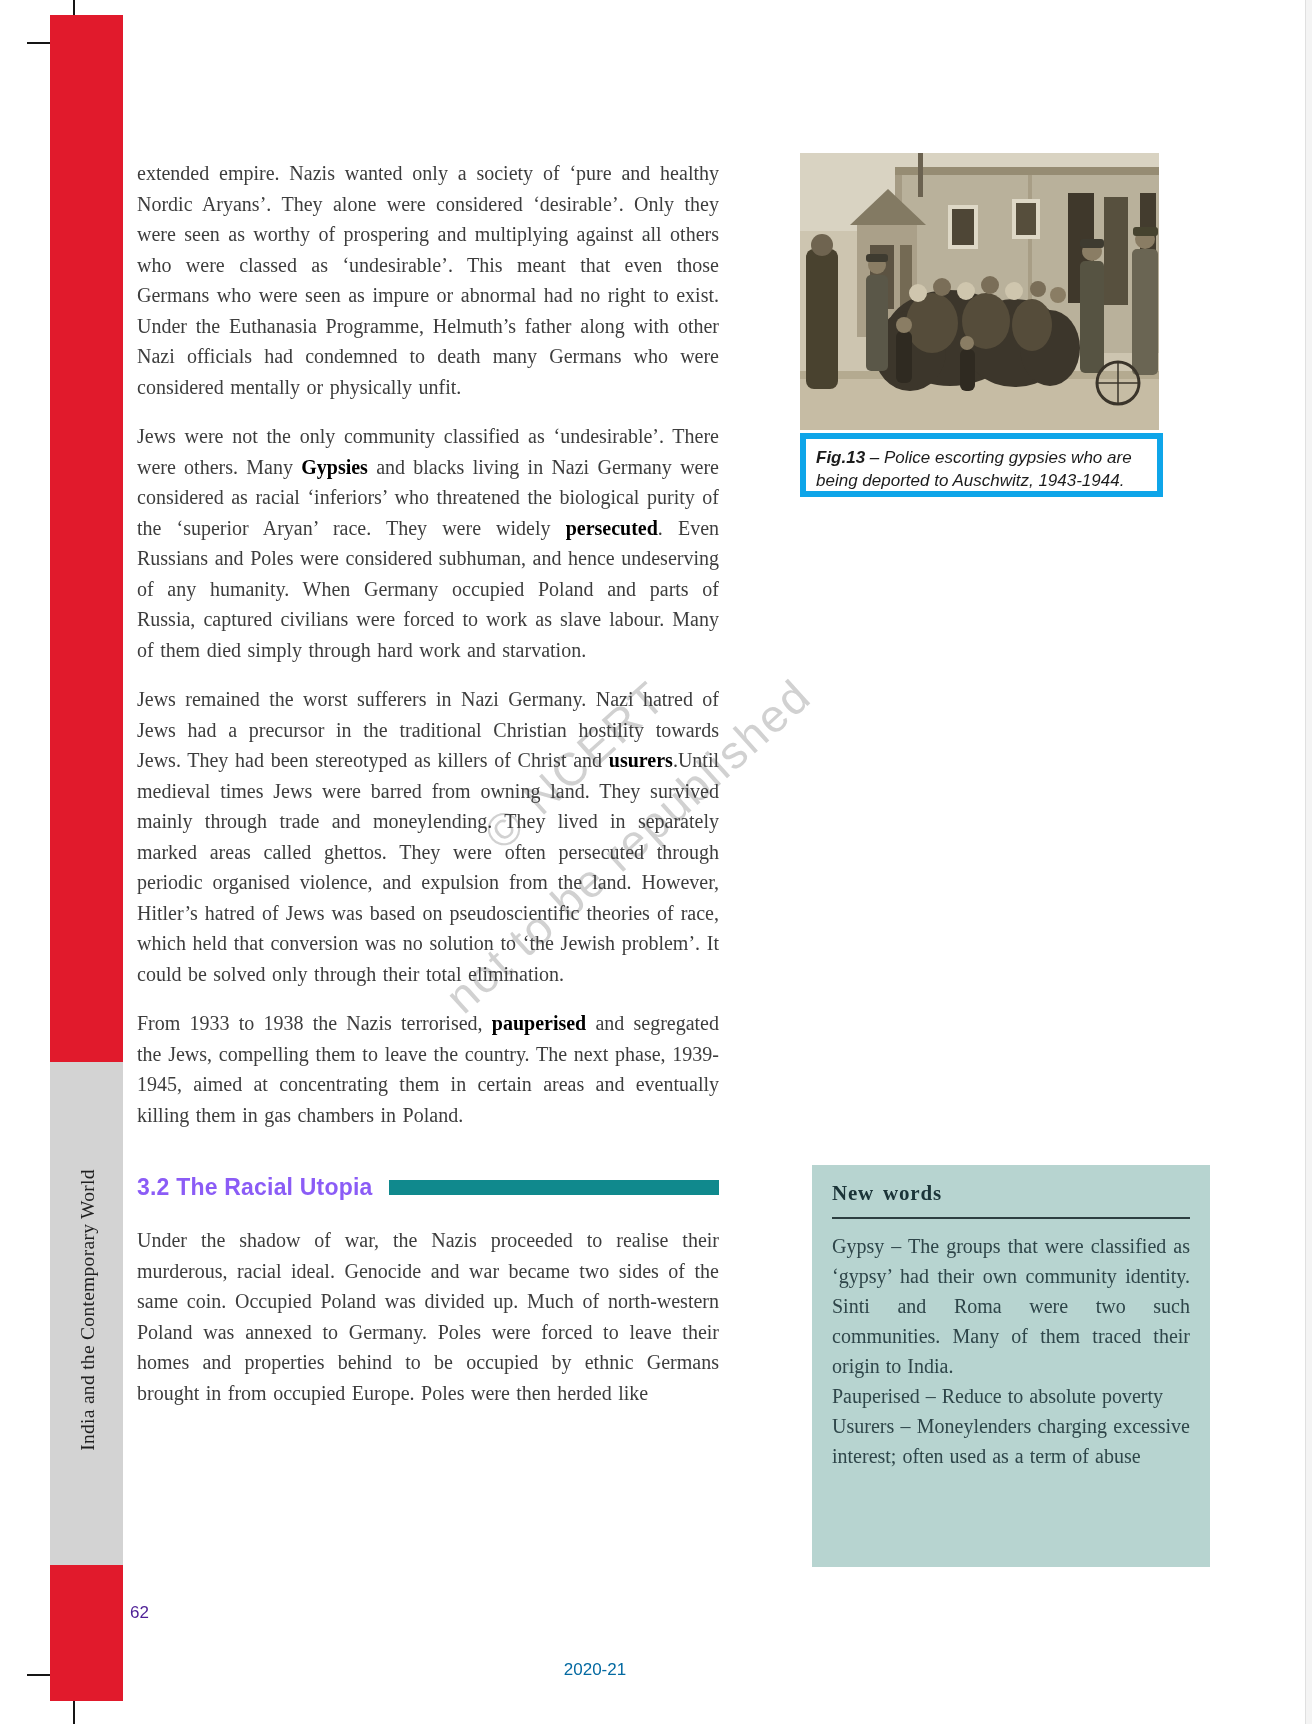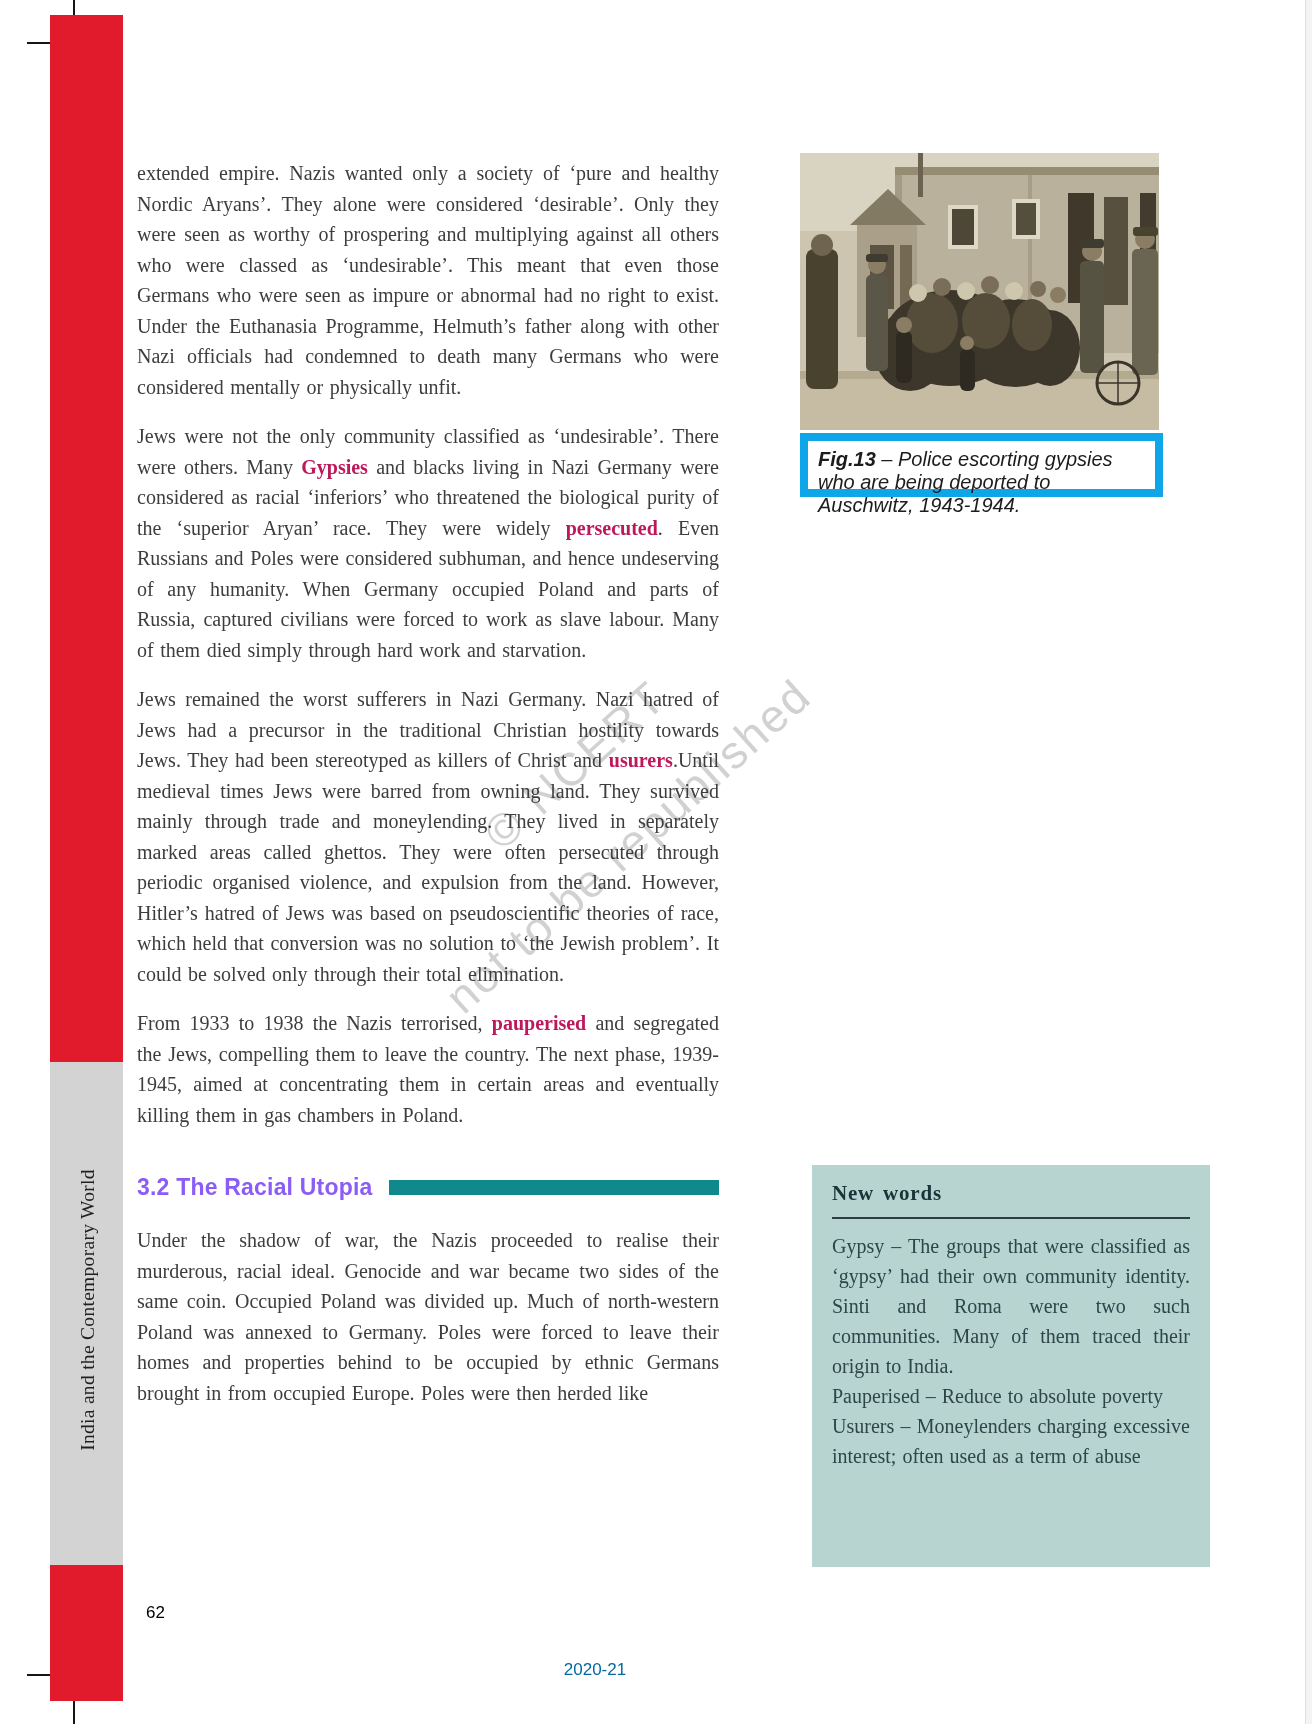--- a/index.html
+++ b/index.html
@@ -31,49 +31,49 @@
   .wm1{left:575px;top:765px;font-size:46px;letter-spacing:3px;
        transform:translate(-50%,-50%) rotate(-42deg);}
   .wm2{left:628px;top:846px;font-size:46px;letter-spacing:2px;
        transform:translate(-50%,-50%) rotate(-42deg);}
   
   .main-col{position:absolute;left:137px;top:142px;width:582px;color:#3d3d3d;}
   .body-para{
     margin:16px 0 19px 0;font-size:20px;line-height:30.5px;text-align:justify;
     word-spacing:1.5px;
   }
-  .body-para b{color:#be185d;}
+  .body-para b{color:#000000;}
   .section-heading{
     display:flex;align-items:center;margin:44px 0 24px 0;
     font-family:"Liberation Sans",sans-serif;font-size:23px;font-weight:bold;color:#8b5cf6;
     letter-spacing:.2px;white-space:nowrap;
   }
   .heading-bar{flex:1;height:15px;background:var(--teal,#10898d);margin-left:16px;}
   
   .photo{position:absolute;left:800px;top:153px;width:359px;height:277px;margin:0;}
   .photo svg{display:block;}
   
   .caption-box{
     position:absolute;left:800px;top:433px;width:363px;height:64px;box-sizing:border-box;
-    border:8px solid #0ea5e9;background:#ffffff;padding:7px 10px;
-    font-family:"Liberation Sans",sans-serif;font-style:italic;font-size:20px;
+    border:6px solid #0ea5e9;background:#ffffff;padding:7px 10px;
+    font-family:"Liberation Sans",sans-serif;font-style:italic;font-size:17px;
     line-height:23px;color:#1c1c1c;
   }
   .caption-box .figlabel{font-weight:bold;}
   
   .new-words{
     position:absolute;left:812px;top:1165px;width:398px;height:402px;box-sizing:border-box;
     background:var(--newwords-bg,#b7d4d0);padding:16px 20px 0 20px;color:#2e4549;
   }
   .nw-title{font-size:21px;font-weight:bold;color:#1b3438;letter-spacing:.8px;word-spacing:3px;}
   .nw-rule{height:2px;background:#2c3e40;margin:11px 0 12px 0;}
   .nw-entry{font-size:20px;line-height:30px;text-align:justify;word-spacing:1px;}
   
-  .page-number{position:absolute;left:146px;top:1603px;font-family:"Liberation Sans",sans-serif;
-               font-size:17px;color:#000000;}
+  .page-number{position:absolute;left:130px;top:1603px;font-family:"Liberation Sans",sans-serif;
+               font-size:17px;color:#4c1d95;}
   .footer-year{position:absolute;left:540px;top:1660px;width:110px;text-align:center;
                font-family:"Liberation Sans",sans-serif;font-size:17px;color:#0369a1;}
 </style>
 </head>
 <body>
 
 <div class="page">
 
   <div class="crop cm-top-v"></div>
   <div class="crop cm-top-h"></div>

